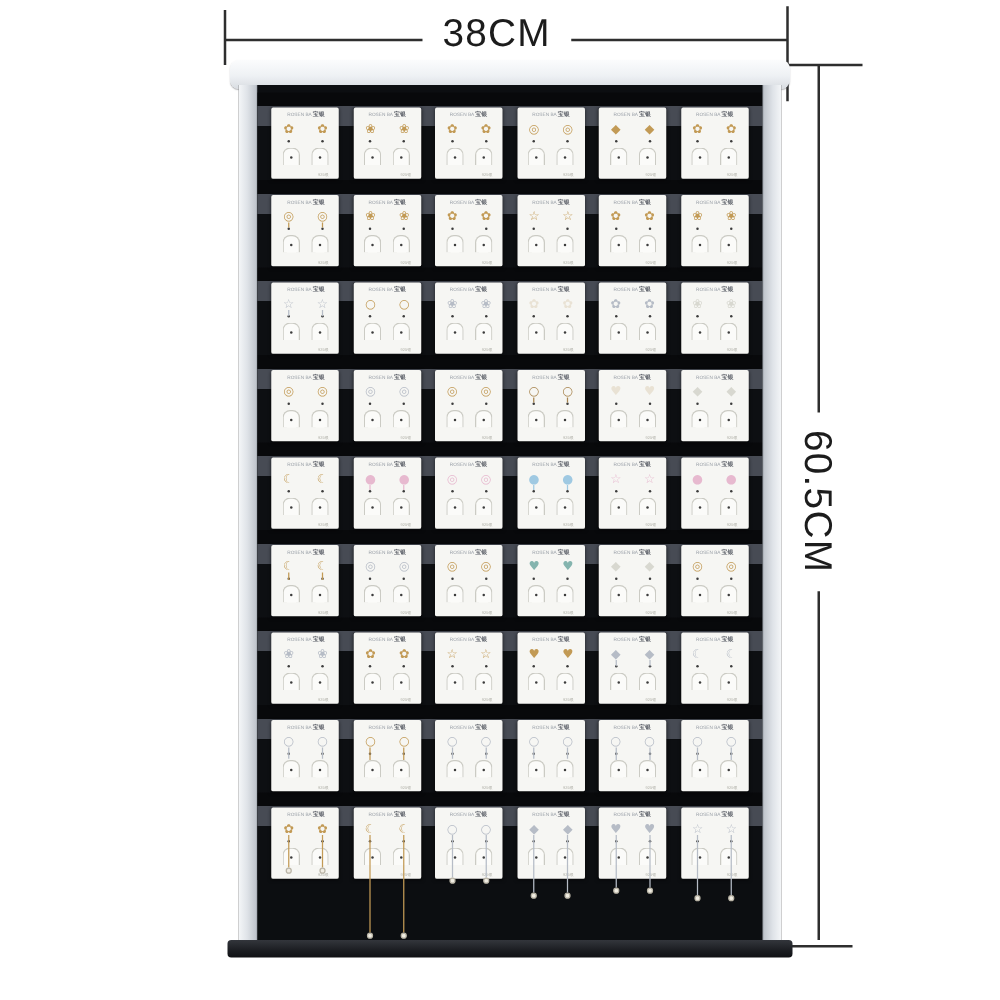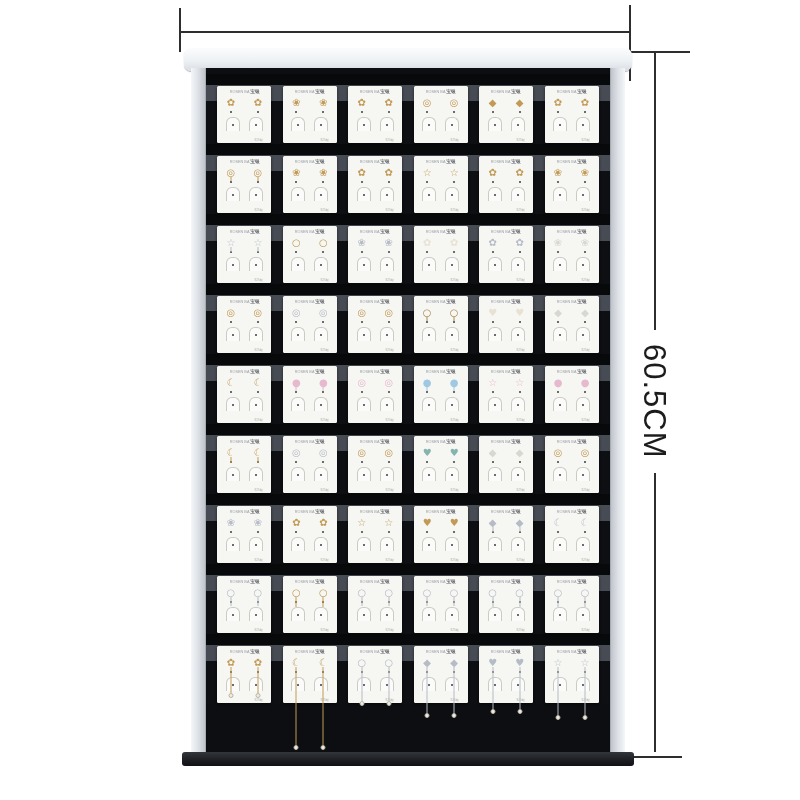--- a/index.html
+++ b/index.html
@@ -60,20 +60,21 @@
             transform:scale(.9);}
 </style>
 </head>
 <body>
 
 <div id="canvas">
 
   <div class="dim" id="dim-h-line"></div>
   <div class="dim" id="dim-h-tick-l"></div>
   <div class="dim" id="dim-h-tick-r"></div>
+  <span id="width-label">38CM</span>
 
   <div class="dim" id="dim-v-line"></div>
   <div class="dim" id="dim-v-tick-t"></div>
   <div class="dim" id="dim-v-tick-b"></div>
   <span id="height-label">60.5CM</span>
 
   <div id="stand-cap"></div>
   <div id="stand-body">
     <div class="rail" id="rail-left"></div>
     <div id="panel">

